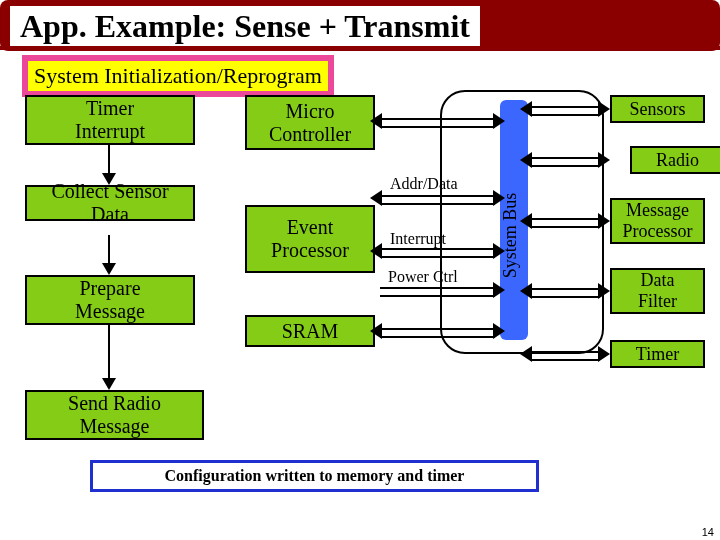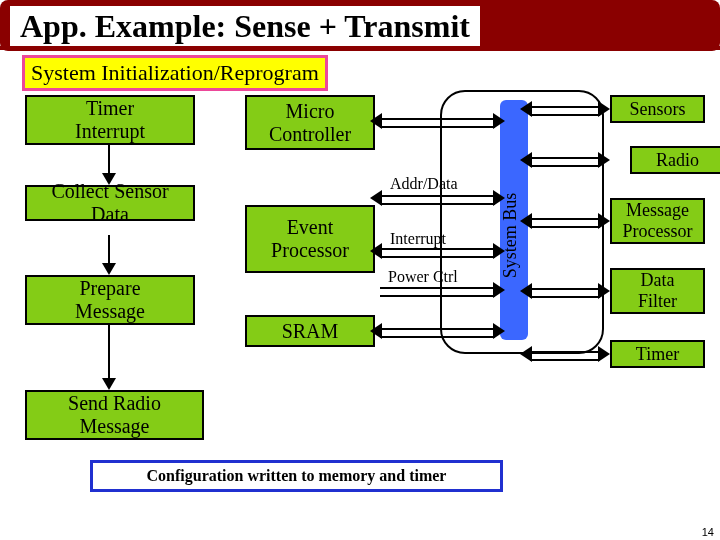--- a/index.html
+++ b/index.html
@@ -24,21 +24,21 @@
     padding: 2px 10px;
     margin-left: 10px;
     display: inline-block;
   }
   .subtitle {
     position: absolute;
     left: 22px; top: 55px;
     font-size: 22px;
     background: #ffff00;
     padding: 2px 6px;
-    border: 3px solid #ec4899;
+    border: 6px solid #ec4899;
   }
   .stage {
     position: absolute;
     left: 10px; top: 90px;
     width: 700px; height: 430px;
   }
   .block {
     position: absolute;
     border: 2px solid #000;
     background: #84cc16;
@@ -75,21 +75,21 @@
     background: #3b67ff;
     border-radius: 6px;
   }
   .footer-box {
     position: absolute;
     border: 3px solid #2030d0;
     background: #fff;
     font-weight: bold;
     font-size: 16px;
     text-align: center;
-    padding: 4px 6px;
+    padding: 4px 24px;
   }
   .page-num {
     position: absolute;
     right: 6px; bottom: 2px;
     font-size: 11px;
     font-family: Arial, sans-serif;
   }
   .hr-red {
     position: absolute;
     left: 0; top: 46px;

